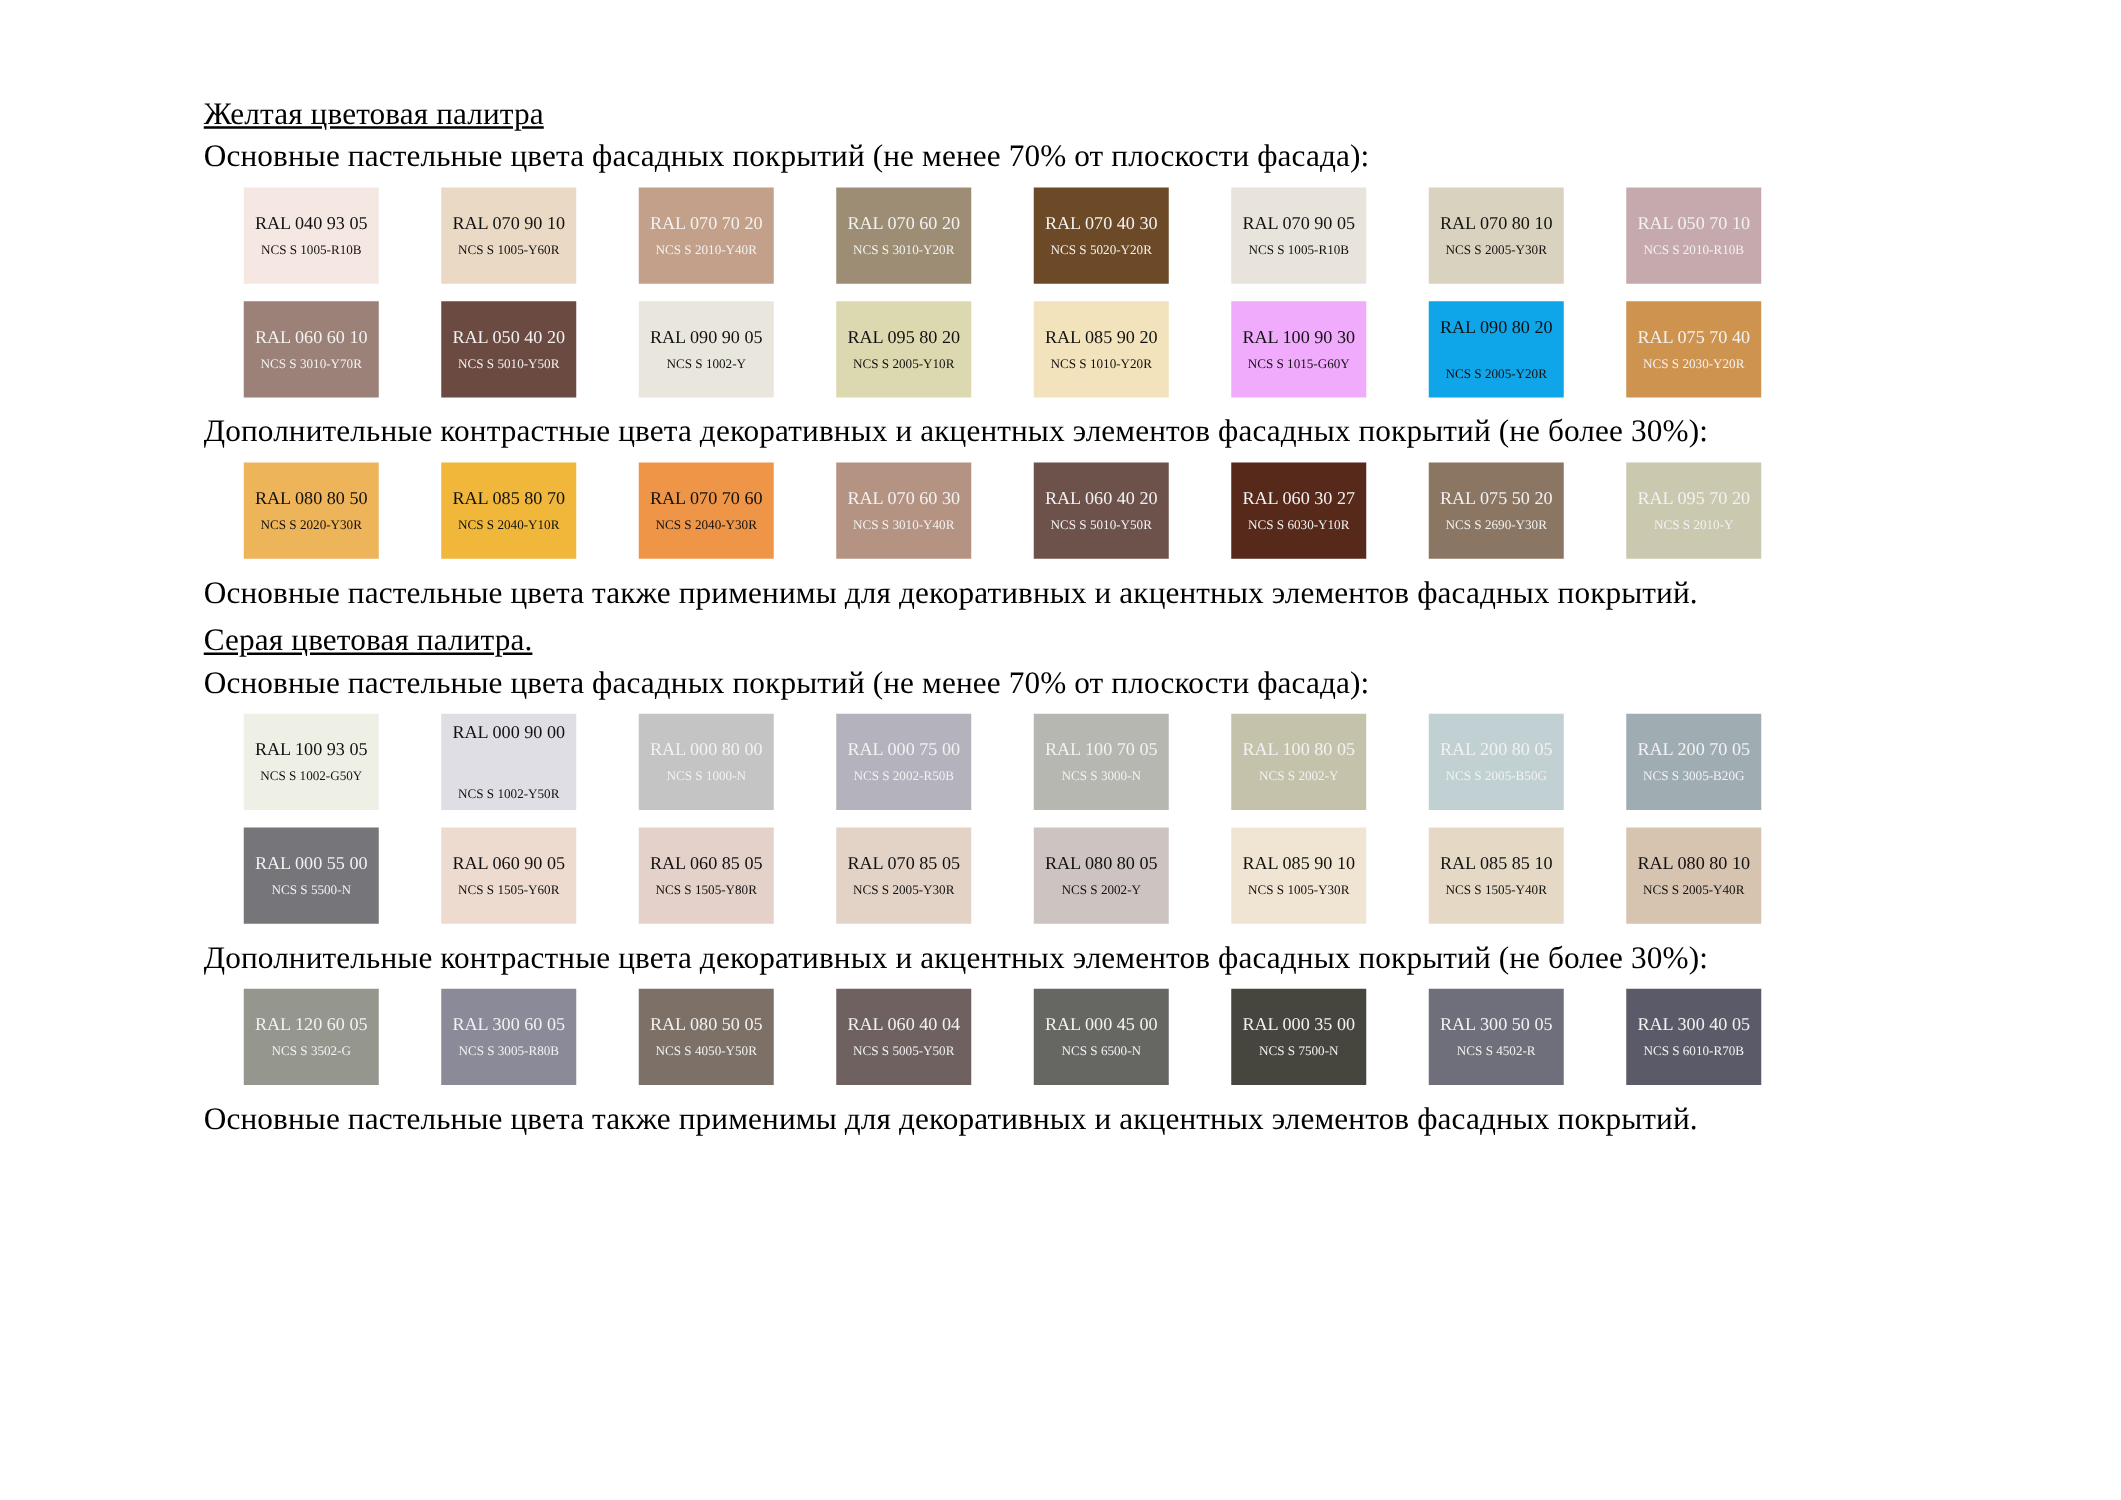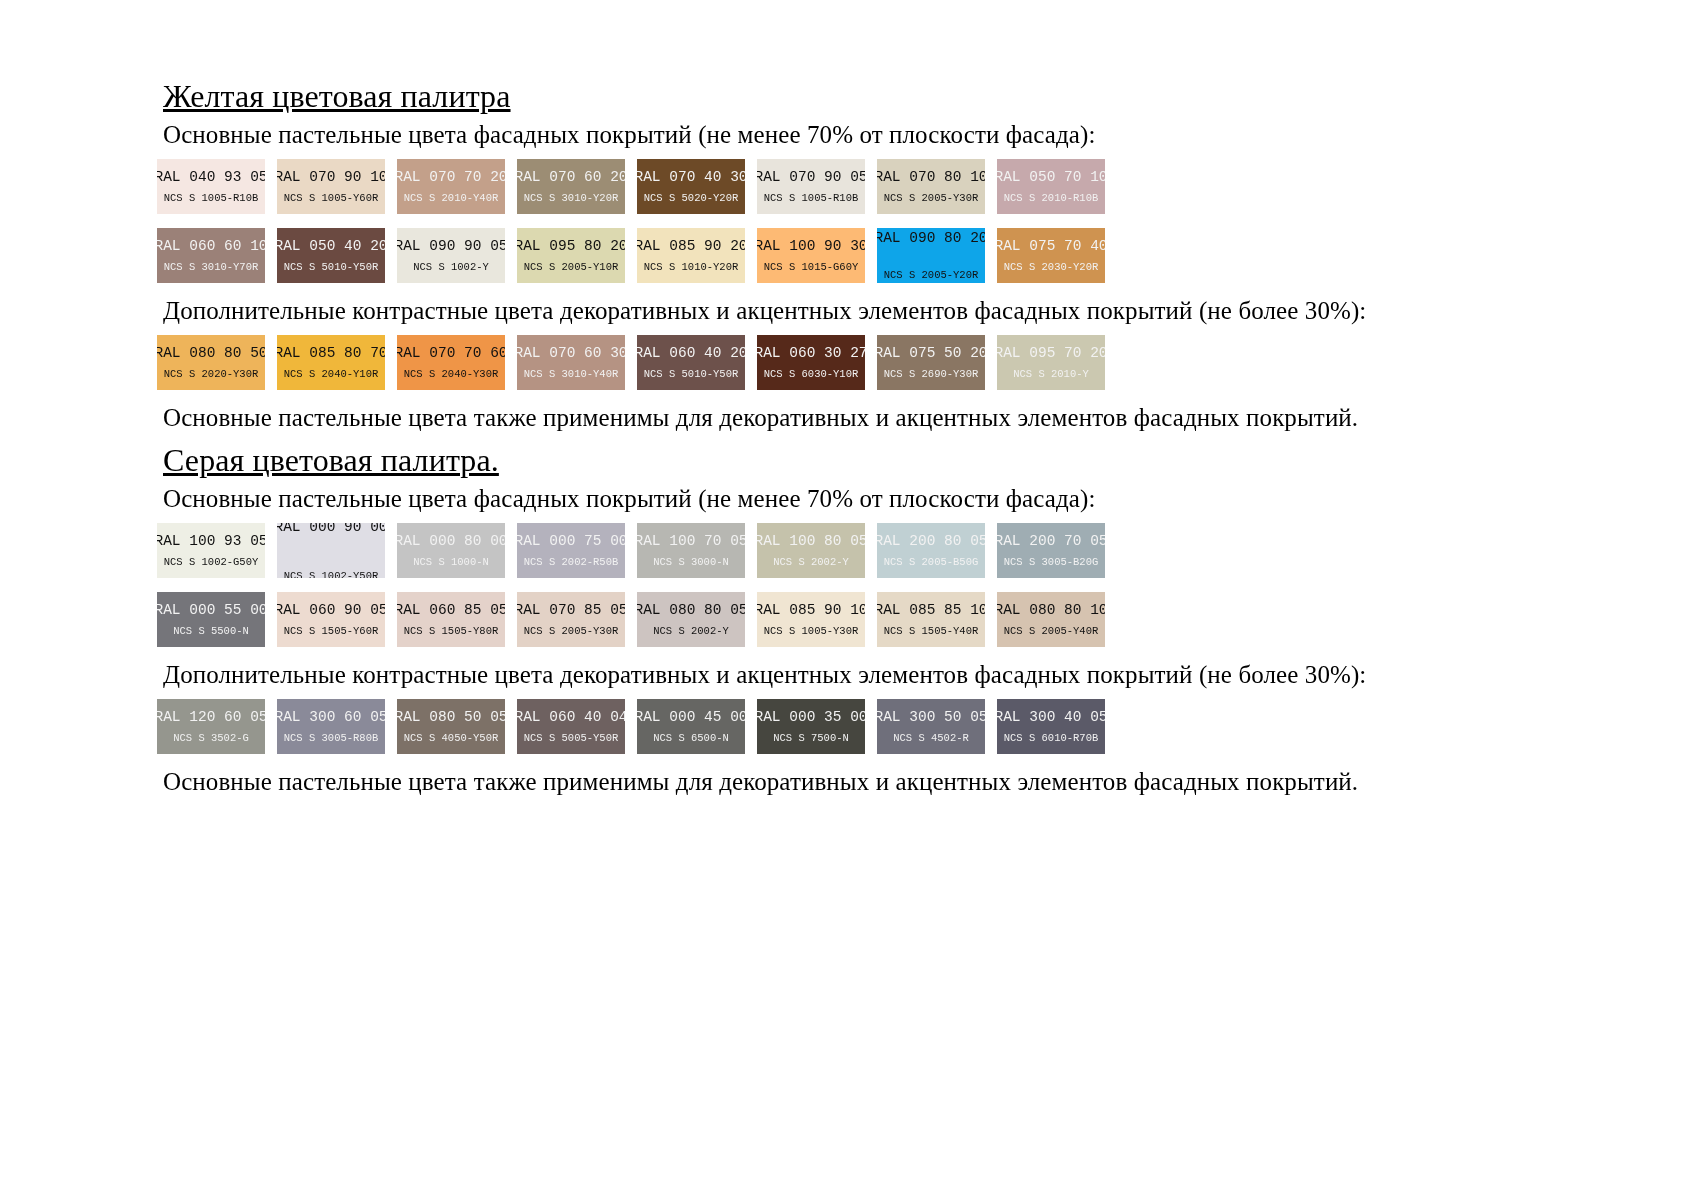--- a/index.html
+++ b/index.html
@@ -20,21 +20,21 @@
     height: 1200px;
     box-sizing: border-box;
     padding: 78px 0 0 0;
   }
   .content {
     margin-left: 155px;
     width: 1320px;
   }
   h2.palette-heading {
     font-family: "Liberation Serif", serif;
-    font-size: 32px;
+    font-size: 25px;
     font-weight: normal;
     margin: 0 0 6px 8px;
     text-decoration: underline;
     letter-spacing: 0.1px;
   }
   p.para {
     font-family: "Liberation Serif", serif;
     font-size: 25px;
     font-weight: normal;
     margin: 0 0 10px 8px;
@@ -44,28 +44,29 @@
   .spacer-md { height: 14px; }
 
   .swatch-row {
     display: flex;
     flex-direction: row;
     gap: 12px;
     margin: 0 0 0 2px;
   }
   .swatch {
     width: 108px;
-    height: 55px;
+    height: 77px;
     box-sizing: border-box;
     display: flex;
     flex-direction: column;
     justify-content: center;
     align-items: center;
-    font-family: Liberation Mono, monospace;
+    font-family: Liberation Serif, serif;
     overflow: hidden;
+    margin-left: 38px;
   }
   .swatch .ral {
     font-size: 14.5px;
     line-height: 1.15;
     white-space: nowrap;
     margin-bottom: 7px;
   }
   .swatch .ncs {
     font-size: 10.5px;
     line-height: 1.1;
@@ -132,21 +133,21 @@
           <div class="ncs">NCS S 1002-Y</div>
         </div>
         <div class="swatch txt-dark" style="background-color: rgb(220, 217, 176);">
           <div class="ral">RAL 095 80 20</div>
           <div class="ncs">NCS S 2005-Y10R</div>
         </div>
         <div class="swatch txt-dark" style="background-color: rgb(242, 227, 188);">
           <div class="ral">RAL 085 90 20</div>
           <div class="ncs">NCS S 1010-Y20R</div>
         </div>
-        <div class="swatch txt-dark" style="background-color: #fdba74; text-align: right;">
+        <div class="swatch txt-dark" style="background-color: #f0abfc; text-align: right;">
           <div class="ral">RAL 100 90 30</div>
           <div class="ncs">NCS S 1015-G60Y</div>
         </div>
         <div class="swatch txt-dark" style="background-color: #0ea5e9; gap: 16px;">
           <div class="ral">RAL 090 80 20</div>
           <div class="ncs">NCS S 2005-Y20R</div>
         </div>
         <div class="swatch txt-light" style="background-color: rgb(207, 147, 80);">
           <div class="ral">RAL 075 70 40</div>
           <div class="ncs">NCS S 2030-Y20R</div>

